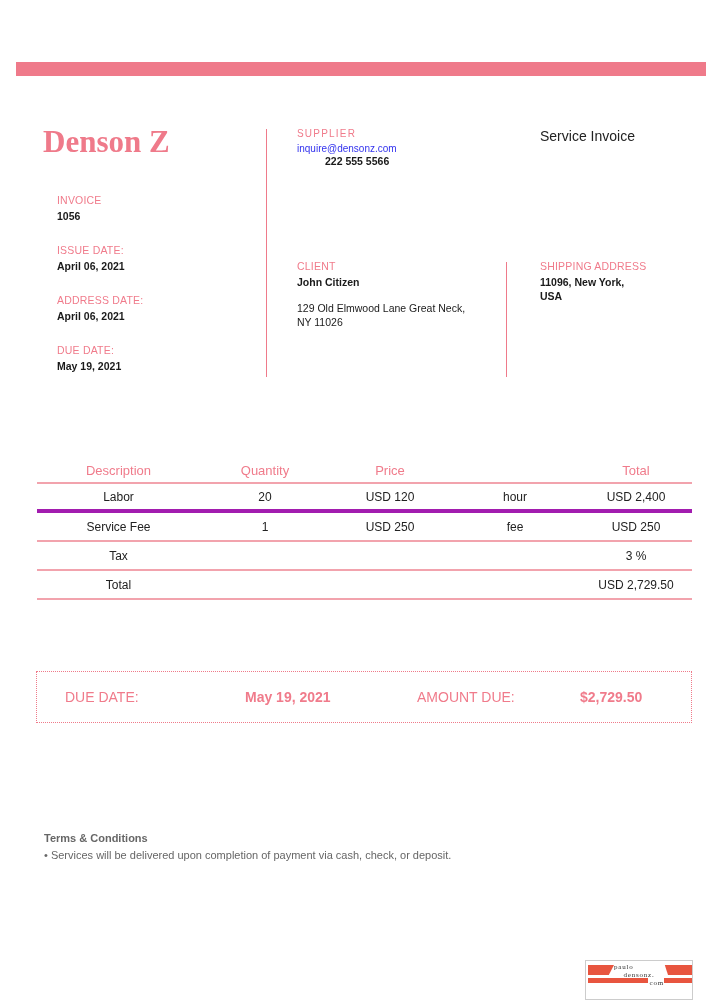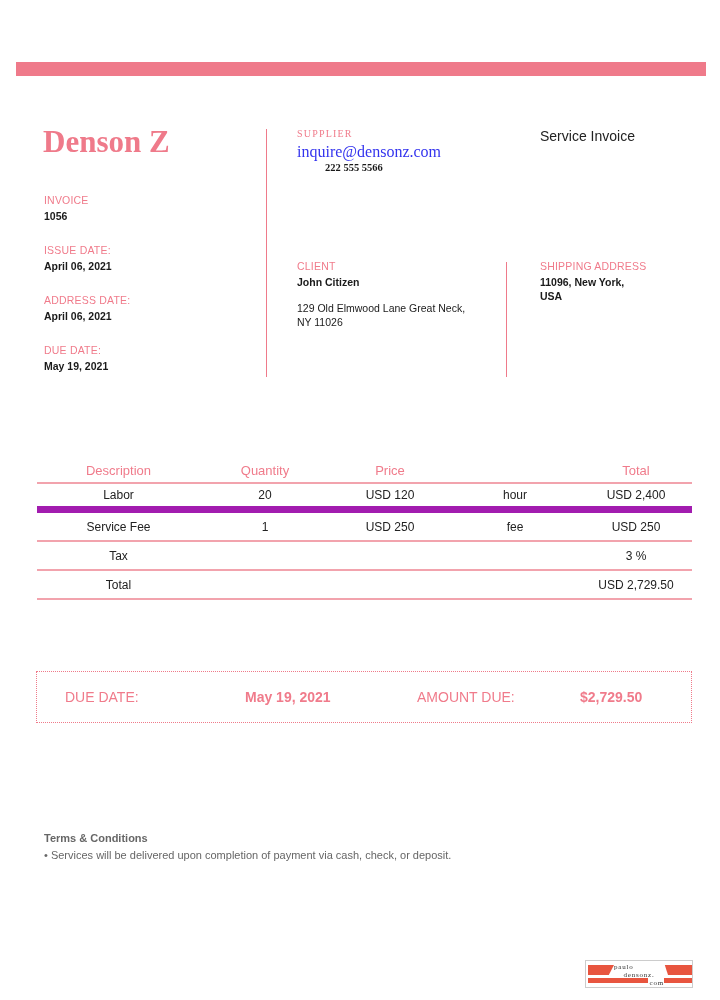--- a/index.html
+++ b/index.html
@@ -8,55 +8,55 @@
 
   .top-bar { position: absolute; left: 16px; top: 62px; width: 690px; height: 14px; background: #ef7a8a; }
 
   .brand { position: absolute; left: 43px; top: 124px; font-family: "Liberation Serif", serif; font-weight: bold; font-size: 31px; color: #ef7a8a; }
 
   .label { font-size: 10.5px; color: #f07b8b; letter-spacing: 0.2px; }
   .label.spaced { letter-spacing: 1.2px; font-size: 10px; }
   .value { font-size: 10.5px; color: #1a1a1a; margin-top: 3px; line-height: 14px; }
   .value.bold { font-weight: bold; }
 
-  .left-col { position: absolute; left: 44px; top: 194px; width: 200px; }
+  .left-col { position: absolute; left: 57px; top: 194px; width: 200px; }
   .left-col .field { height: 50px; }
 
   .vline { position: absolute; width: 1px; background: #ef7a8a; }
 
-  .supplier { position: absolute; left: 297px; top: 128px; font-family: Liberation Serif, serif; }
-  .email { font-size: 16px; color: #3333ee; margin-top: 4px; }
+  .supplier { position: absolute; left: 297px; top: 128px; }
+  .email { font-size: 10px; color: #3333ee; margin-top: 4px; }
   .phone { font-size: 10.5px; color: #1a1a1a; font-weight: bold; margin-top: 1px; margin-left: 28px; }
 
   .doc-type { position: absolute; left: 540px; top: 128px; font-size: 14px; color: #222; }
 
   .client { position: absolute; left: 297px; top: 260px; width: 200px; }
   .shipping { position: absolute; left: 540px; top: 260px; width: 160px; }
 
   .items { position: absolute; left: 37px; top: 459px; width: 655px; }
   .items .row { display: flex; height: 29px; align-items: center; border-bottom: 2px solid #f2a3ad; font-size: 12px; }
   .items .row.head { height: 25px; color: #f07b8b; font-size: 13px; }
-  .items .row.thick { border-bottom: 7px solid #a21caf; }
+  .items .row.thick { border-bottom: 4px solid #a21caf; }
   .items .c1 { width: 163px; text-align: center; }
   .items .c2 { width: 130px; text-align: center; }
   .items .c3 { width: 120px; text-align: center; }
   .items .c4 { width: 130px; text-align: center; }
   .items .c5 { width: 112px; text-align: center; }
 
   .due-box { position: absolute; left: 36px; top: 671px; width: 656px; height: 52px; border: 1px dotted #ef7a8a; display: flex; align-items: center; font-size: 14px; color: #f07b8b; }
   .due-box .dl { position: absolute; left: 28px; }
   .due-box .dv { position: absolute; left: 208px; font-weight: bold; }
   .due-box .al { position: absolute; left: 380px; }
   .due-box .av { position: absolute; left: 543px; font-weight: bold; }
 
   .terms { position: absolute; left: 44px; top: 832px; font-size: 11px; color: #555; }
   .terms .title { font-weight: bold; font-size: 11px; color: #666; margin-bottom: 3px; }
   .terms .line { line-height: 17px; color: #666; }
 
-  .logo { position: absolute; left: 585px; top: 960px; width: 108px; height: 28px; border: 1px solid #ccc; background: #fff; overflow: hidden; }
+  .logo { position: absolute; left: 585px; top: 960px; width: 108px; height: 40px; border: 1px solid #ccc; background: #fff; overflow: hidden; }
   .logo .stripe { position: absolute; background: #e8553f; }
   .logo .txt { position: absolute; left: 28px; top: 2px; font-family: "Liberation Serif", serif; font-size: 7px; color: #333; line-height: 8px; letter-spacing: 0.8px; text-align: center; width: 50px; }
 </style>
 </head>
 <body>
 
 <div class="top-bar"></div>
 
 <div class="brand">Denson Z</div>
 

